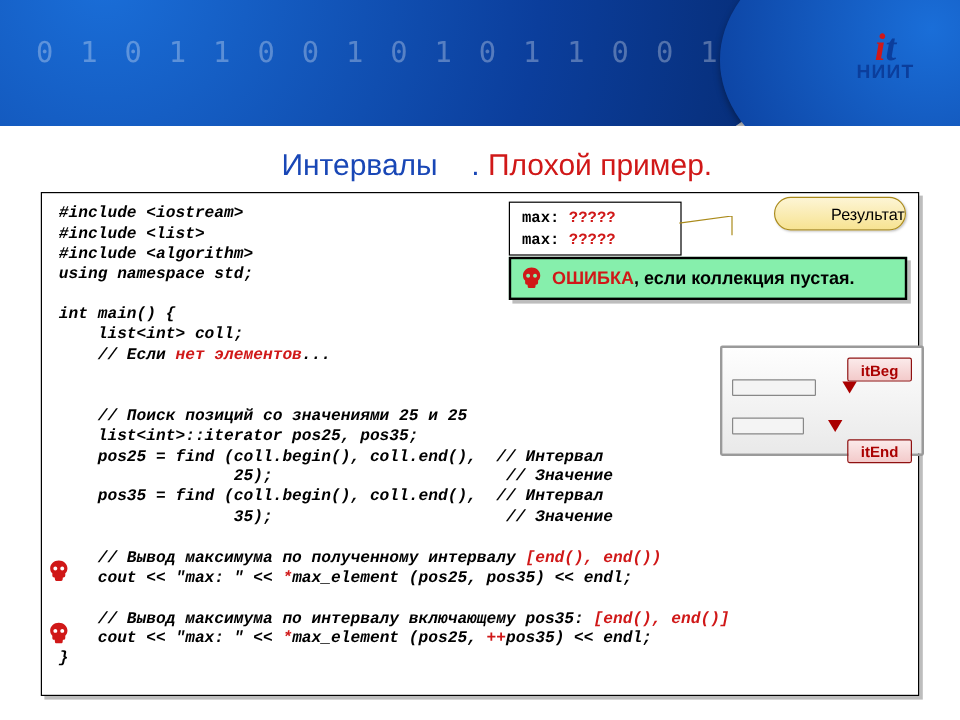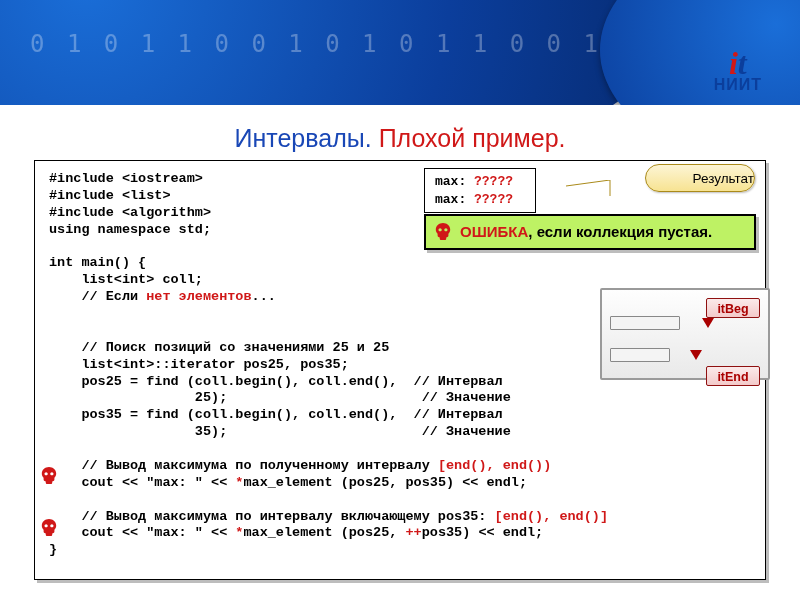--- a/index.html
+++ b/index.html
@@ -37,55 +37,55 @@
   .logo {
     position: absolute; top: 26px; right: 38px;
     text-align: center;
     font-weight: bold;
   }
   .logo-it {
     font-family: "Times New Roman", serif;
     font-style: italic;
     font-size: 32px;
     line-height: 26px;
-    margin-top: 24px;
   }
   .logo-it .i { color: #d01818; }
   .logo-it .t { color: #0b3e9c; }
   .logo-niit { font-size: 16px; color: #0b3e9c; letter-spacing: 1px; }
 
   .title {
     position: absolute; top: 124px; left: 0; width: 100%;
     text-align: center;
     font-size: 25px;
   }
-  .title .blue { color: #1947b6; }
+  .title .blue { color: #1947b6; margin-left: 28px; }
   .title .red  { color: #d01818; }
 
   .code-frame {
     position: absolute; top: 160px; left: 34px;
     width: 732px; height: 420px;
     border: 1.5px solid #000;
     background: #fff;
     box-shadow: 3px 3px 0 #bdbdbd;
     padding: 10px 14px;
+    font-style: italic;
   }
   pre.code {
     font-family: "Courier New", monospace;
     font-size: 13.5px;
     line-height: 1.25;
     white-space: pre;
   }
   .red { color: #d01818; }
   .redb { color: #d01818; font-weight: bold; }
   .bold { font-weight: bold; }
 
   .result-box {
     position: absolute; top: 168px; left: 424px;
-    width: 112px;
+    width: 144px;
     border: 1.5px solid #000;
     background: #fff;
     padding: 4px 10px;
     font-family: "Courier New", monospace;
     font-size: 13px;
     line-height: 1.35;
   }
 
   .result-callout {
     position: absolute; top: 164px; left: 645px;
@@ -102,24 +102,24 @@
   .callout-triangle {
     position: absolute; top: 180px; left: 566px;
     width: 82px; height: 18px;
   }
   .callout-triangle svg { width: 100%; height: 100%; }
 
   .error-box {
     position: absolute; top: 214px; left: 424px;
     width: 332px;
     border: 2.5px solid #000;
-    background: #bef264;
+    background: #86efac;
     box-shadow: 3px 3px 0 #bdbdbd;
     padding: 6px 8px 6px 8px;
-    display: flex; align-items: center; gap: 8px;
+    display: flex; align-items: flex-end; gap: 8px;
   }
   .error-text { font-size: 15px; line-height: 1.3; }
 
   .skull { display: inline-block; width: 18px; text-align: center; }
   .skull svg { width: 18px; height: 20px; vertical-align: middle; }
   .skull-inline { position: absolute; left: 40px; }
 
   .iter-box {
     position: absolute; top: 288px; left: 600px;
     width: 170px; height: 92px;

